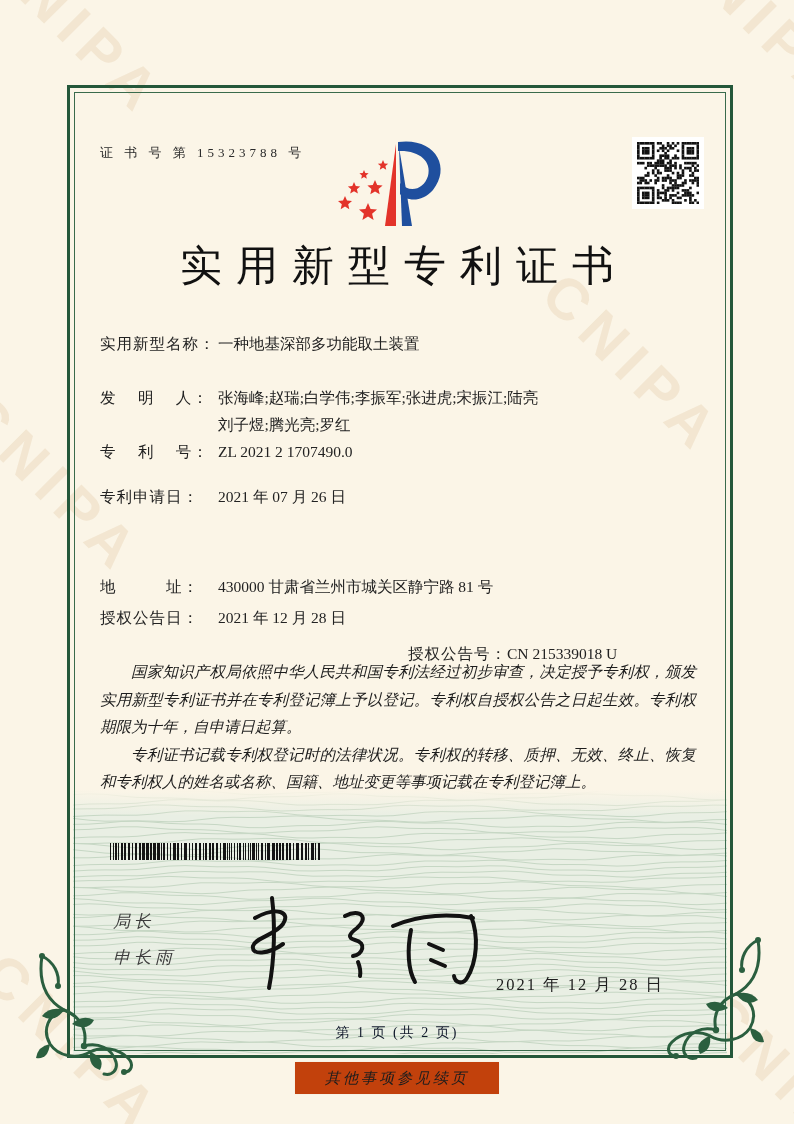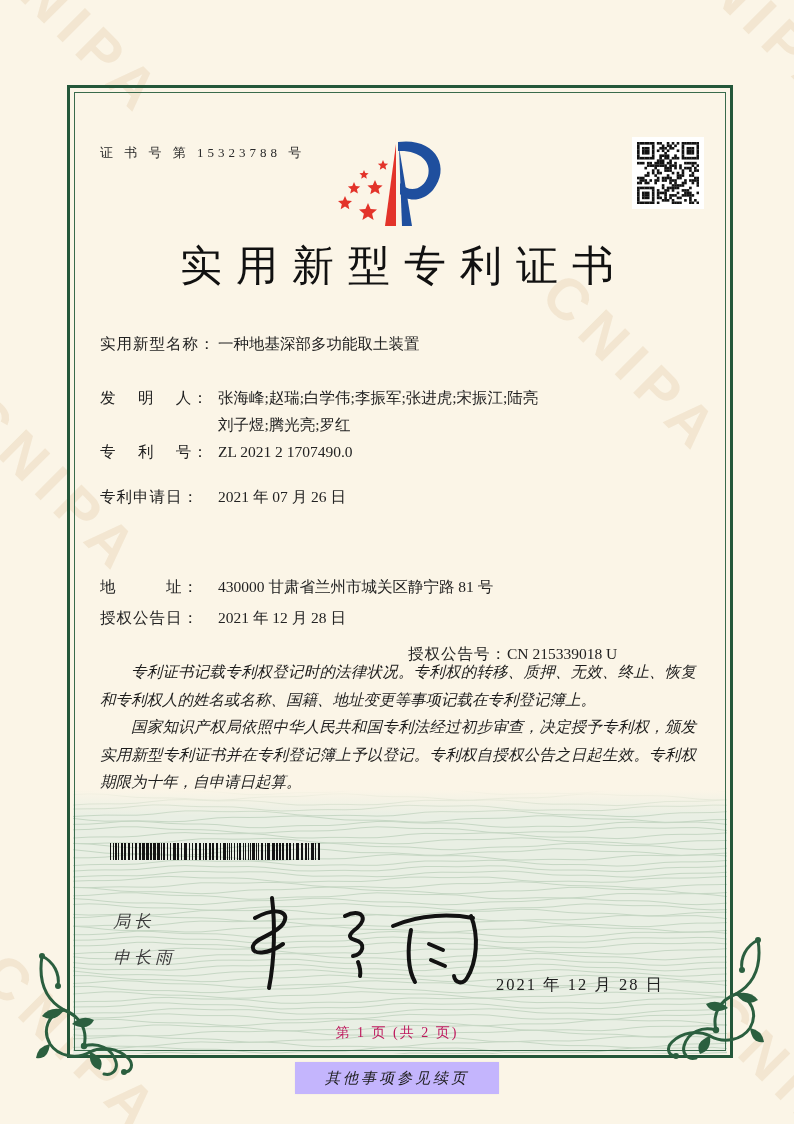--- a/index.html
+++ b/index.html
@@ -61,23 +61,23 @@
   .barcode{position:absolute;left:110px;top:843px;}
   
   .sig-label{
     position:absolute;left:113px;font-family:"Liberation Sans","DejaVu Sans",sans-serif;
     font-size:17px;letter-spacing:4px;color:#3d3d3d;font-style:italic;
   }
   .sig-pos{top:910px;}
   .sig-name{top:946px;}
   .sig-draw{position:absolute;left:225px;top:888px;}
   .issue-date{position:absolute;left:455px;top:974px;width:250px;text-align:center;font-size:16.5px;letter-spacing:2px;color:#1d1d1d;}
-  .page-num{position:absolute;left:0;top:1024px;width:100%;text-align:center;font-size:14px;letter-spacing:2px;color:#be185d;}
+  .page-num{position:absolute;left:0;top:1024px;width:100%;text-align:center;font-size:14px;letter-spacing:2px;color:#0f172a;}
   .cont-note{
-    position:absolute;left:295px;top:1062px;width:204px;height:32px;background:#c4b5fd;
+    position:absolute;left:295px;top:1062px;width:204px;height:32px;background:#c2410c;
     display:flex;align-items:center;justify-content:center;
     font-size:15px;font-style:italic;letter-spacing:3px;color:#1d1d1d;
     box-shadow:0 0 2px rgba(0,0,0,0.05);
   }
   .ornament{position:absolute;pointer-events:none;}
   .orn-bl{left:28px;top:952px;}
   .orn-br{left:652px;top:936px;transform:scaleX(-1);}
 </style>
 </head>
 <body>
@@ -545,22 +545,22 @@
   </div>
 
   <div class="row" style="top:604px;">
     <span class="lbl">授权公告日：</span><span class="val">2021 年 12 月 28 日</span>
   </div>
   <div class="pair2" style="top:616px;margin-top:24px;">
     <span class="lbl">授权公告号：</span><span class="val">CN 215339018 U</span>
   </div>
 
   <div class="paras">
+    <p>国家知识产权局依照中华人民共和国专利法经过初步审查，决定授予专利权，颁发实用新型专利证书并在专利登记簿上予以登记。专利权自授权公告之日起生效。专利权期限为十年，自申请日起算。</p>
     <p>专利证书记载专利权登记时的法律状况。专利权的转移、质押、无效、终止、恢复和专利权人的姓名或名称、国籍、地址变更等事项记载在专利登记簿上。</p>
-    <p>国家知识产权局依照中华人民共和国专利法经过初步审查，决定授予专利权，颁发实用新型专利证书并在专利登记簿上予以登记。专利权自授权公告之日起生效。专利权期限为十年，自申请日起算。</p>
   </div>
 
   <div class="barcode">
     <svg id="barcodeSvg" width="212" height="17">
         <rect x="0" y="0" width="1" height="17" fill="#141414"></rect>
         <rect x="3" y="0" width="1" height="17" fill="#141414"></rect>
         <rect x="5" y="0" width="2" height="17" fill="#141414"></rect>
         <rect x="8" y="0" width="1" height="17" fill="#141414"></rect>
         <rect x="11" y="0" width="2" height="17" fill="#141414"></rect>
         <rect x="14" y="0" width="2" height="17" fill="#141414"></rect>

